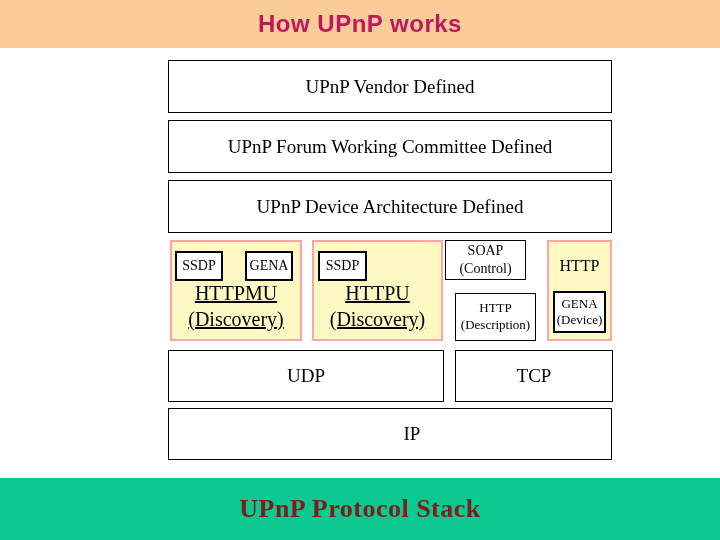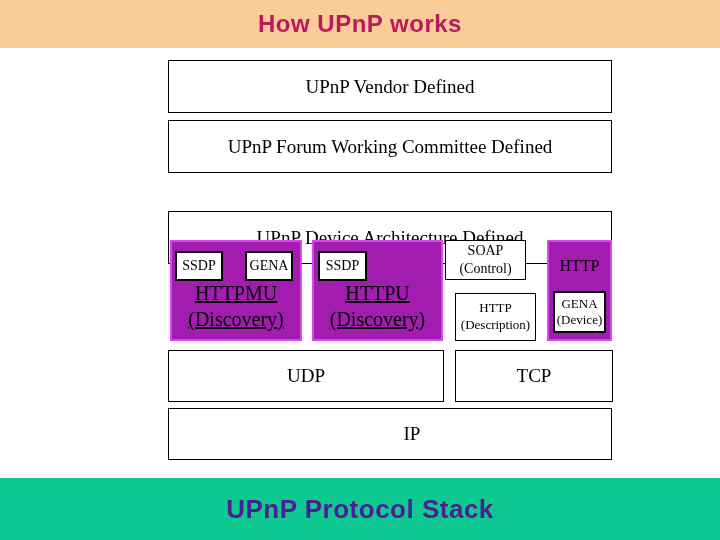--- a/index.html
+++ b/index.html
@@ -15,53 +15,53 @@
   }
   .header-title {
     font-family:"Liberation Sans","DejaVu Sans",sans-serif;
     font-weight:bold; font-size:24px; color:#be185d; letter-spacing:0.5px;
   }
   .footer {
     position:absolute; left:0; top:478px; width:720px; height:62px;
     background:#0DC890; display:flex; align-items:center; justify-content:center;
   }
   .footer-title {
-    font-family:Liberation Sans, sans-serif;
-    font-weight:bold; font-size:26px; color:#4c1d95; letter-spacing:0.5px;
+    font-family:Liberation Serif, serif;
+    font-weight:bold; font-size:26px; color:#7f1d1d; letter-spacing:0.5px;
   }
   
   .box {
     position:absolute; background:#fff; border:1px solid #000;
     box-sizing:border-box; display:flex; align-items:center; justify-content:center;
     text-align:center;
   }
   .bigbox { font-size:19px; }
   
   .panel {
-    position:absolute; background:#a21caf; border:2px solid #d946ef; box-sizing:border-box;
+    position:absolute; background:#fef9c3; border:2px solid #fca5a5; box-sizing:border-box;
   }
   .smallbox {
     position:absolute; background:#fff; border:2px solid #000; box-sizing:border-box;
     display:flex; align-items:center; justify-content:center;
     font-size:14px; text-align:center;
   }
   .panel-label {
     position:absolute; left:0; right:0; bottom:7px;
     text-align:center; font-size:20px; line-height:1.3;text-decoration:underline;
   }
   .stackpair { flex-direction:column; font-size:14px; line-height:1.3; }
   .httpdesc-pair { font-size:13px; }
   .httpev-label {
     position:absolute; left:0; right:0; top:15px; text-align:center; font-size:16px;
   }
   .gena-events { flex-direction:column; font-size:13px; line-height:1.25; }
   
   .vendor   { left:168px; top:60px;  width:444px; height:53px; }
   .forum    { left:168px; top:120px; width:444px; height:53px; }
-  .device   { left:168px; top:180px; width:444px; height:53px;margin-top:31px; }
+  .device   { left:168px; top:180px; width:444px; height:53px; }
   .httpmu   { left:170px; top:240px; width:132px; height:101px; }
   .ssdp1    { left:3px;  top:9px;  width:48px; height:30px; }
   .gena1    { left:73px; top:9px;  width:48px; height:30px; }
   .httpu    { left:312px; top:240px; width:131px; height:101px; }
   .ssdp2    { left:4px;  top:9px;  width:49px; height:30px; }
   .soap     { left:445px; top:240px; width:81px; height:40px;font-family:Liberation Serif, serif; }
   .httpdesc { left:455px; top:293px; width:81px; height:48px; }
   .httpev   { left:547px; top:240px; width:65px; height:101px; }
   .gena2    { left:4px; top:49px; width:53px; height:42px; }
   .udp      { left:168px; top:350px; width:276px; height:52px; font-size:19px; }

